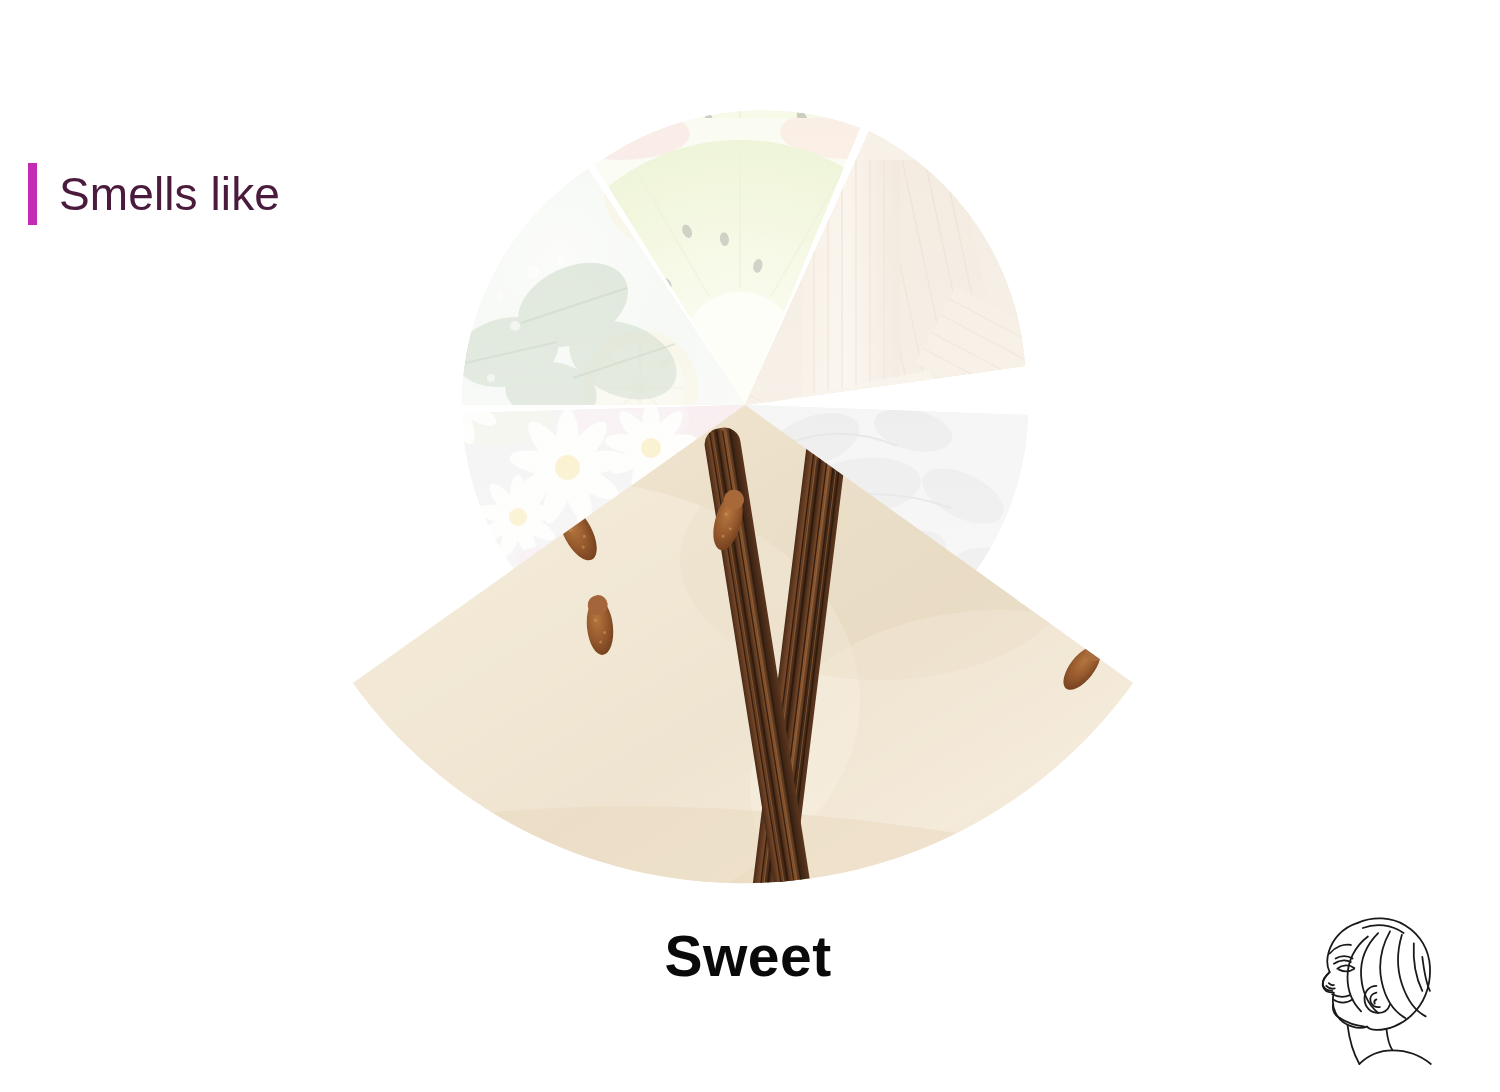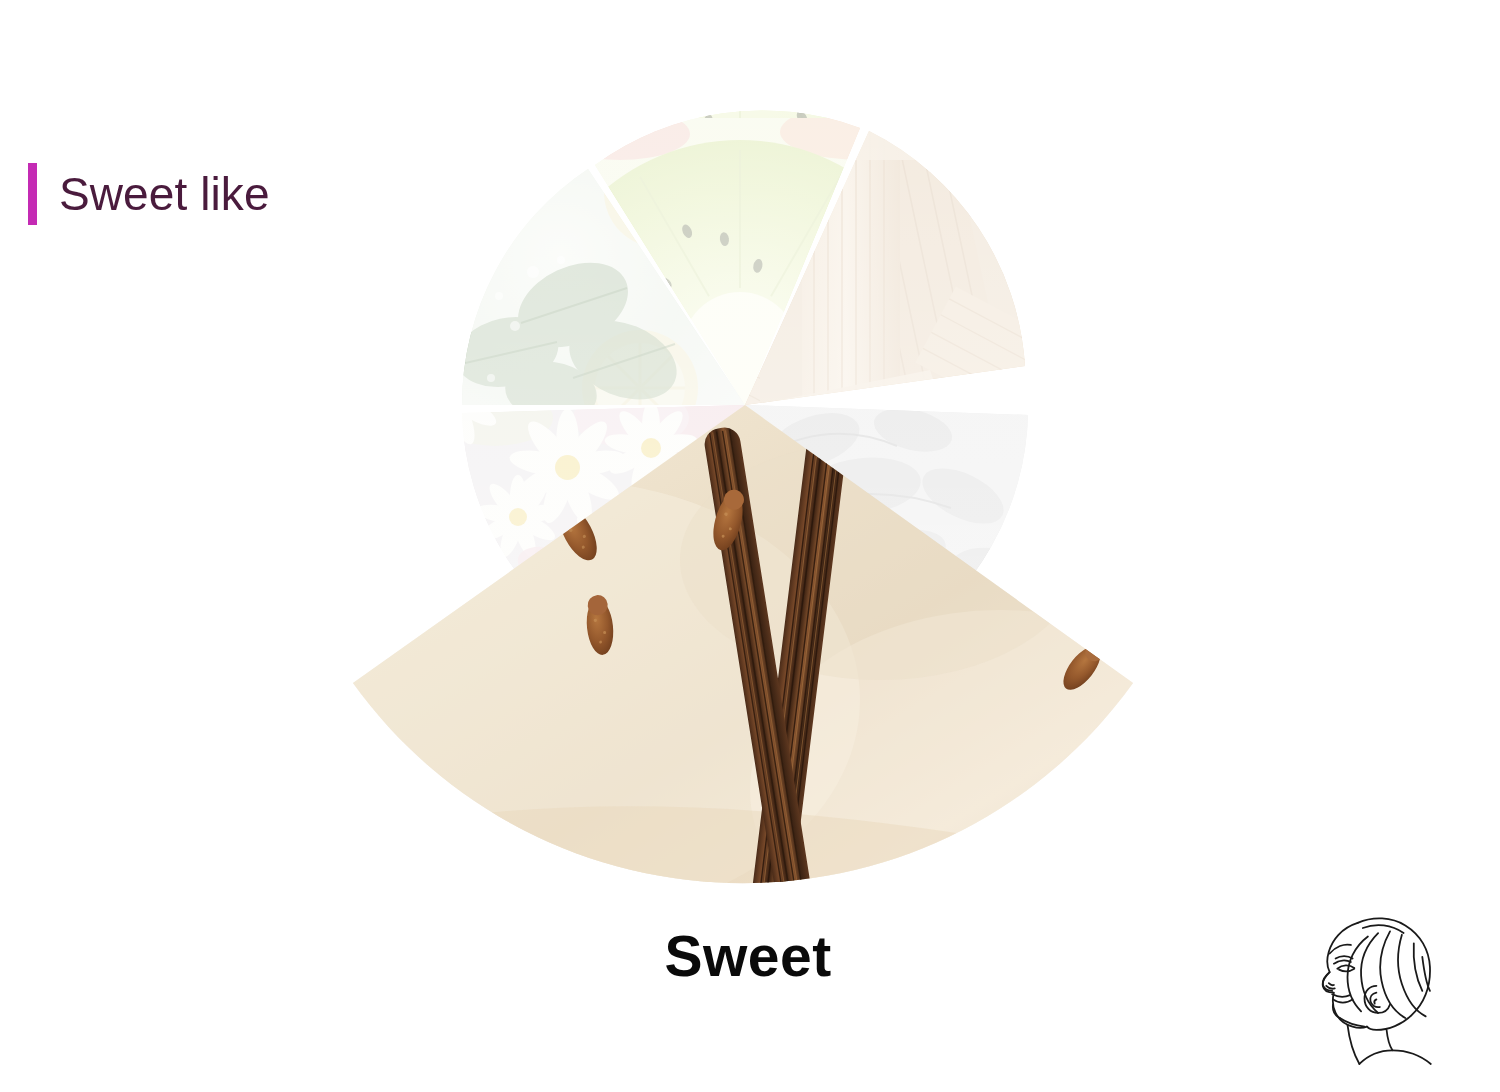--- a/index.html
+++ b/index.html
@@ -68,21 +68,21 @@
     height:175px;
   }
 </style>
 </head>
 <body>
 
 <div id="stage">
 
   <div class="header">
     <div class="accent-bar" style="background: rgb(196, 43, 180);"></div>
-    <div class="header-title" style="color: rgb(74, 27, 61);">Sweet like</div>
+    <div class="header-title" style="color: rgb(74, 27, 61);">Smells like</div>
   </div>
 
   <div class="wheel-wrap">
     <svg class="wheel-svg" width="1500" height="1092" viewBox="0 0 1500 1092">
       <defs>
 
         <radialGradient id="gFreshBg" cx="35%" cy="45%" r="80%">
           <stop offset="0%" stop-color="#f4f7f0"></stop>
           <stop offset="55%" stop-color="#e4ece0"></stop>
           <stop offset="100%" stop-color="#eef2ec"></stop>

